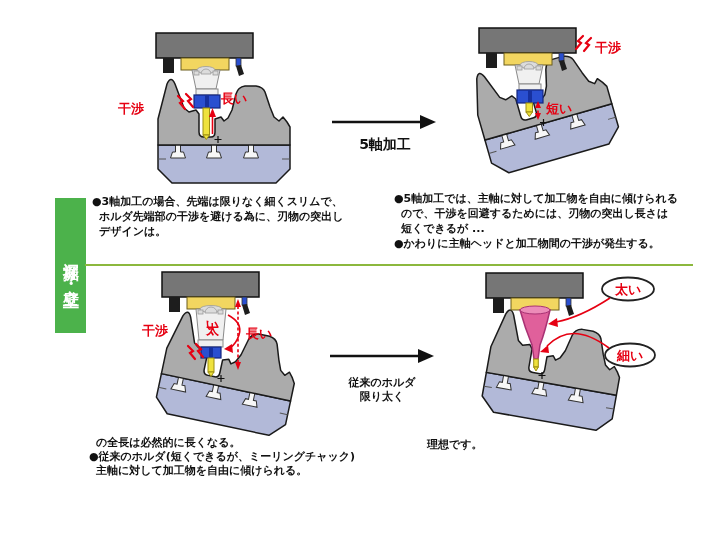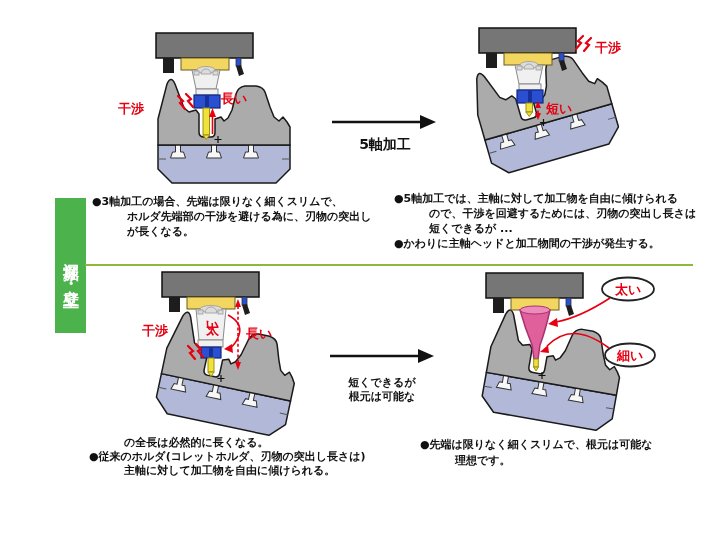--- a/index.html
+++ b/index.html
@@ -41,21 +41,21 @@
           color:#fff; font-weight:bold; font-size:16px; letter-spacing:2px;
           writing-mode:vertical-rl; text-orientation:upright;
           display:flex; align-items:center; justify-content:center; }
   .divider { position:absolute; left:85px; top:264px; width:608px; height:2px; background:#8cb83e; }
 
   .notes { position:absolute; color:#111; font-weight:bold; font-size:11px; }
   .notes .ln { white-space:nowrap; }
   .lh15 .ln { line-height:15px; }
   .lh14 .ln { line-height:14px; }
   .lh16 .ln { line-height:16px; }
-  .cont { padding-left:7px;margin-left:28px; }
+  .cont { padding-left:7px; }
 
   .arrowlab { position:absolute; color:#111; font-weight:bold; text-align:center; }
   .vlabel { position:absolute; left:103px; top:44px; width:17px; height:36px; color:#e60012;
             font-weight:bold; font-size:13px; line-height:15px;
             writing-mode:vertical-rl; text-orientation:upright; }
 </style>
 </head>
 <body>
 
 <div class="vbar">深掘り・立壁</div>
@@ -142,21 +142,21 @@
 
 <svg class="abs" style="left:328px;top:110px" width="112" height="24" viewBox="0 0 112 24">
   <line class="blkarr-line" x1="4" y1="12" x2="93" y2="12"></line>
   <polygon class="blkarr-head" points="92,5 108,12 92,19"></polygon>
 </svg>
 <div class="arrowlab" style="left:330px;top:136px;width:110px;font-size:14px">5軸加工</div>
 
 <div class="notes lh15" style="left:92px;top:194px;width:296px">
   <div class="ln">●3軸加工の場合、先端は限りなく細くスリムで、</div>
   <div class="ln cont">ホルダ先端部の干渉を避ける為に、刃物の突出し</div>
-  <div class="ln cont">が長くなる。</div>
+  <div class="ln cont">デザインは。</div>
 </div>
 
 <div class="notes lh15" style="left:394px;top:191px;width:312px">
   <div class="ln">●5軸加工では、主軸に対して加工物を自由に傾けられる</div>
   <div class="ln cont">ので、干渉を回避するためには、刃物の突出し長さは</div>
   <div class="ln cont">短くできるが ...</div>
   <div class="ln">●かわりに主軸ヘッドと加工物間の干渉が発生する。</div>
 </div>
 
 <div class="illus" style="left:100px;top:268px;width:230px;height:170px">
@@ -233,26 +233,25 @@
     <text class="elab" x="195" y="26">太い</text>
     <text class="elab" x="197" y="92">細い</text>
   </svg>
 </div>
 
 <svg class="abs" style="left:326px;top:344px" width="112" height="24" viewBox="0 0 112 24">
   <line class="blkarr-line" x1="4" y1="12" x2="93" y2="12"></line>
   <polygon class="blkarr-head" points="92,5 108,12 92,19"></polygon>
 </svg>
 <div class="arrowlab" style="left:320px;top:376px;width:124px;font-size:11px;line-height:14px">
-  <div>短くできるが</div>
-  <div>根元は可能な</div>
+  <div>従来のホルダ</div>
+  <div>限り太く</div>
 </div>
 
 <div class="notes lh14" style="left:89px;top:436px;width:312px">
   <div class="ln cont">の全長は必然的に長くなる。</div>
-  <div class="ln">●従来のホルダ(コレットホルダ、刃物の突出し長さは)</div>
+  <div class="ln">●従来のホルダ(短くできるが、ミーリングチャック)</div>
   <div class="ln cont">主軸に対して加工物を自由に傾けられる。</div>
 </div>
 
 <div class="notes lh16" style="left:420px;top:437px;width:292px">
-  <div class="ln">●先端は限りなく細くスリムで、根元は可能な</div>
   <div class="ln cont">理想です。</div>
 </div>
 
 </body></html>

